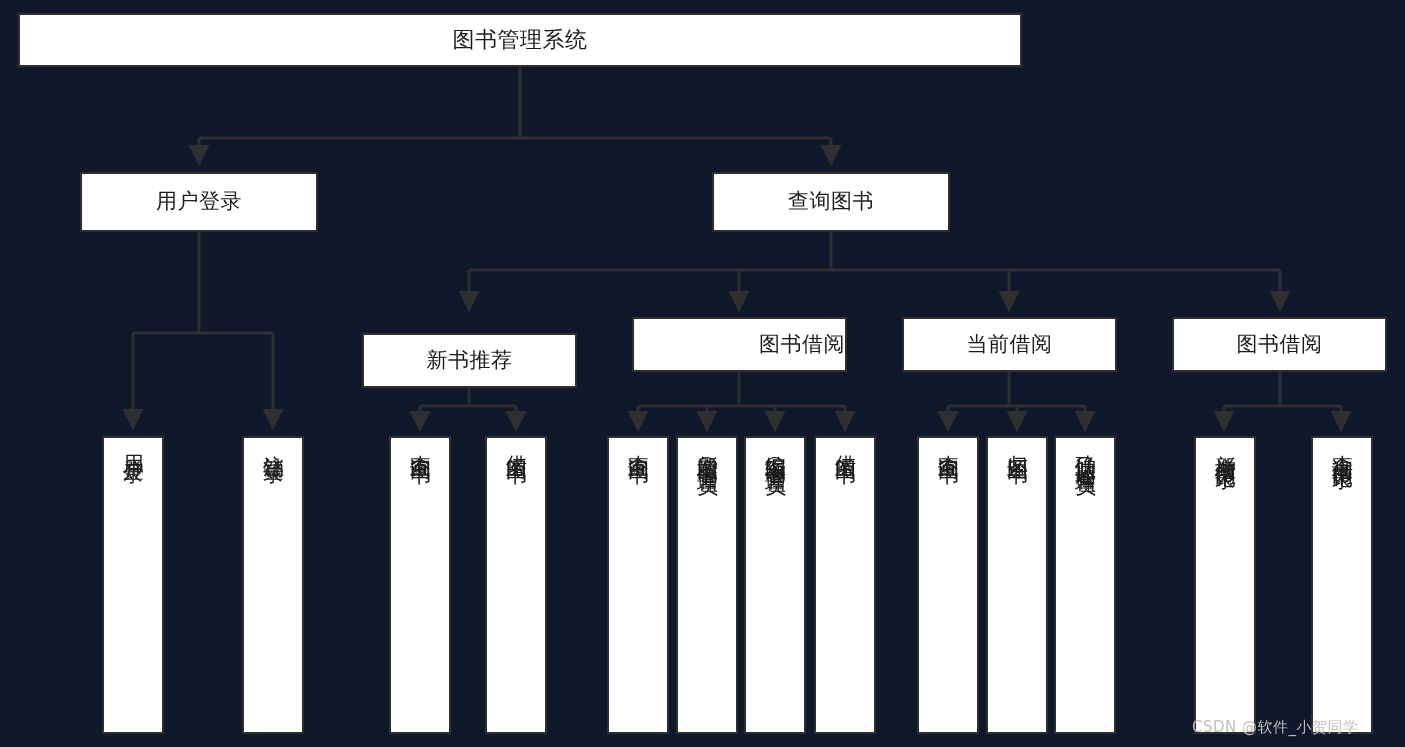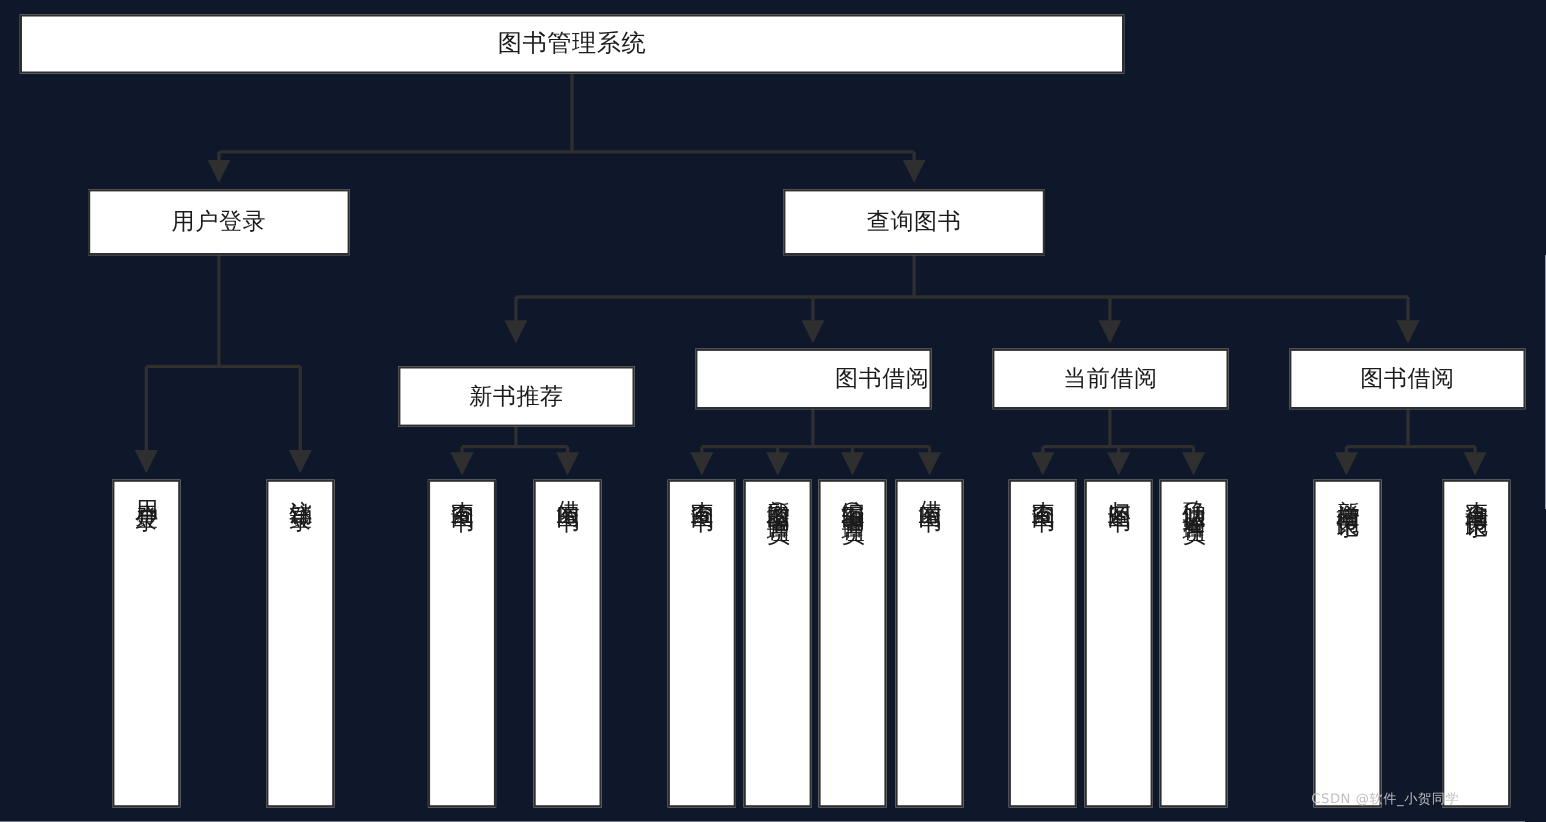--- a/index.html
+++ b/index.html
@@ -62,21 +62,21 @@
     text-orientation: upright;
     font-size: 21px;
     line-height: 1.0;
     letter-spacing: 3px;
     white-space: nowrap;
     margin-top: 0;
   }
   .watermark {
     position: absolute;
     color: #bfbfbf;
-    font-size: 12px;
+    font-size: 15px;
     letter-spacing: 0.5px;
     white-space: nowrap;
     z-index: 5;
   }
 </style>
 </head>
 <body>
 
 <div id="canvas">
 

